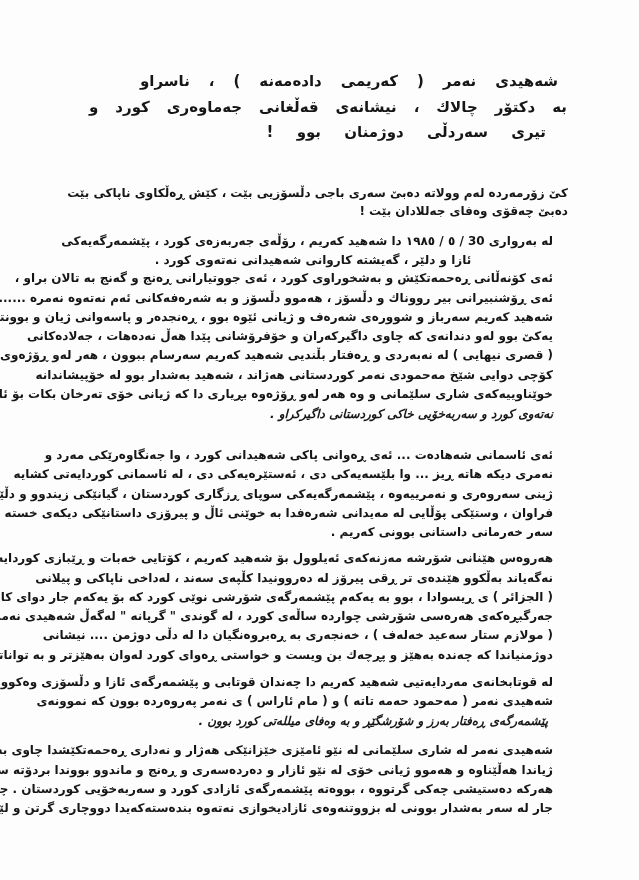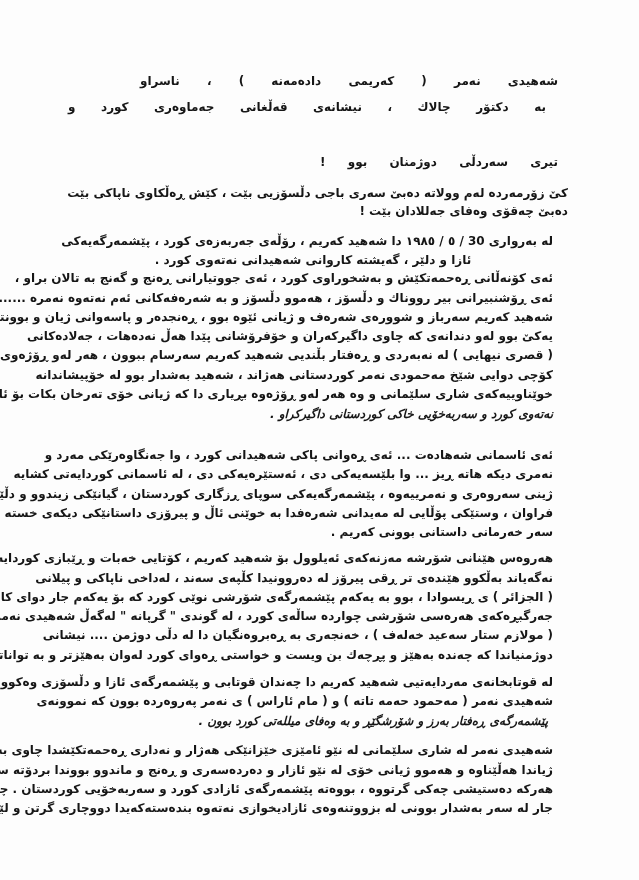--- a/index.html
+++ b/index.html
@@ -26,38 +26,38 @@
     direction: rtl;
     unicode-bidi: embed;
     white-space: nowrap;
     font-size: 12px;
     line-height: 20px;
     font-weight: bold;
     color: #161616;
     text-align: right;
   }
   .heading .line {
-    font-size: 12px;
+    font-size: 15px;
     letter-spacing: 1.5px;
     word-spacing: 6px;
   }
   .just {
     text-align: justify;
     text-align-last: justify;
   }
 </style>
 </head>
 <body>
 
 <div class="page">
 
   <div class="heading">
     <div class="line just" style="right:81px; width:418px; top:71px;">شەهیدی نەمر ( کەریمی دادەمەنە ) ، ناسراو</div>
-    <div class="line just" style="right:93px; width:478px; top:97px;">بە دکتۆر چالاك ، نیشانەی قەڵغانی جەماوەری کورد و</div>
-    <div class="line" style="right:81px; width:478px; top:122px; word-spacing:18px;margin-top:30px;">تیری سەردڵی دوژمنان بوو !</div>
+    <div class="line just" style="right:72px; width:478px; top:97px;">بە دکتۆر چالاك ، نیشانەی قەڵغانی جەماوەری کورد و</div>
+    <div class="line" style="right:93px; width:478px; top:122px; word-spacing:18px;">تیری سەردڵی دوژمنان بوو !</div>
   </div>
 
   <div>
     <div class="line just" style="right:71px; width:495px; top:183px;">کێ زۆرمەردە لەم وولاتە دەبێ سەری باجی دڵسۆزیی بێت ، کێش ڕەڵکاوی ناپاکی بێت</div>
     <div class="line" style="right:71px; width:495px; top:201px;">دەبێ چەقۆی وەفای جەللادان بێت !</div>
   </div>
 
   <div>
     <div class="line just" style="right:86px; width:452px; top:231px;">لە بەرواری 30 / ٥ / ١٩٨٥ دا شەهید کەریم ، رۆڵەی جەربەزەی کورد ، پێشمەرگەیەکی</div>
     <div class="line" style="right:86px; width:480px; top:250px;text-align:center;">ئازا و دلێر ، گەیشتە کاروانی شەهیدانی نەتەوی کورد .</div>

